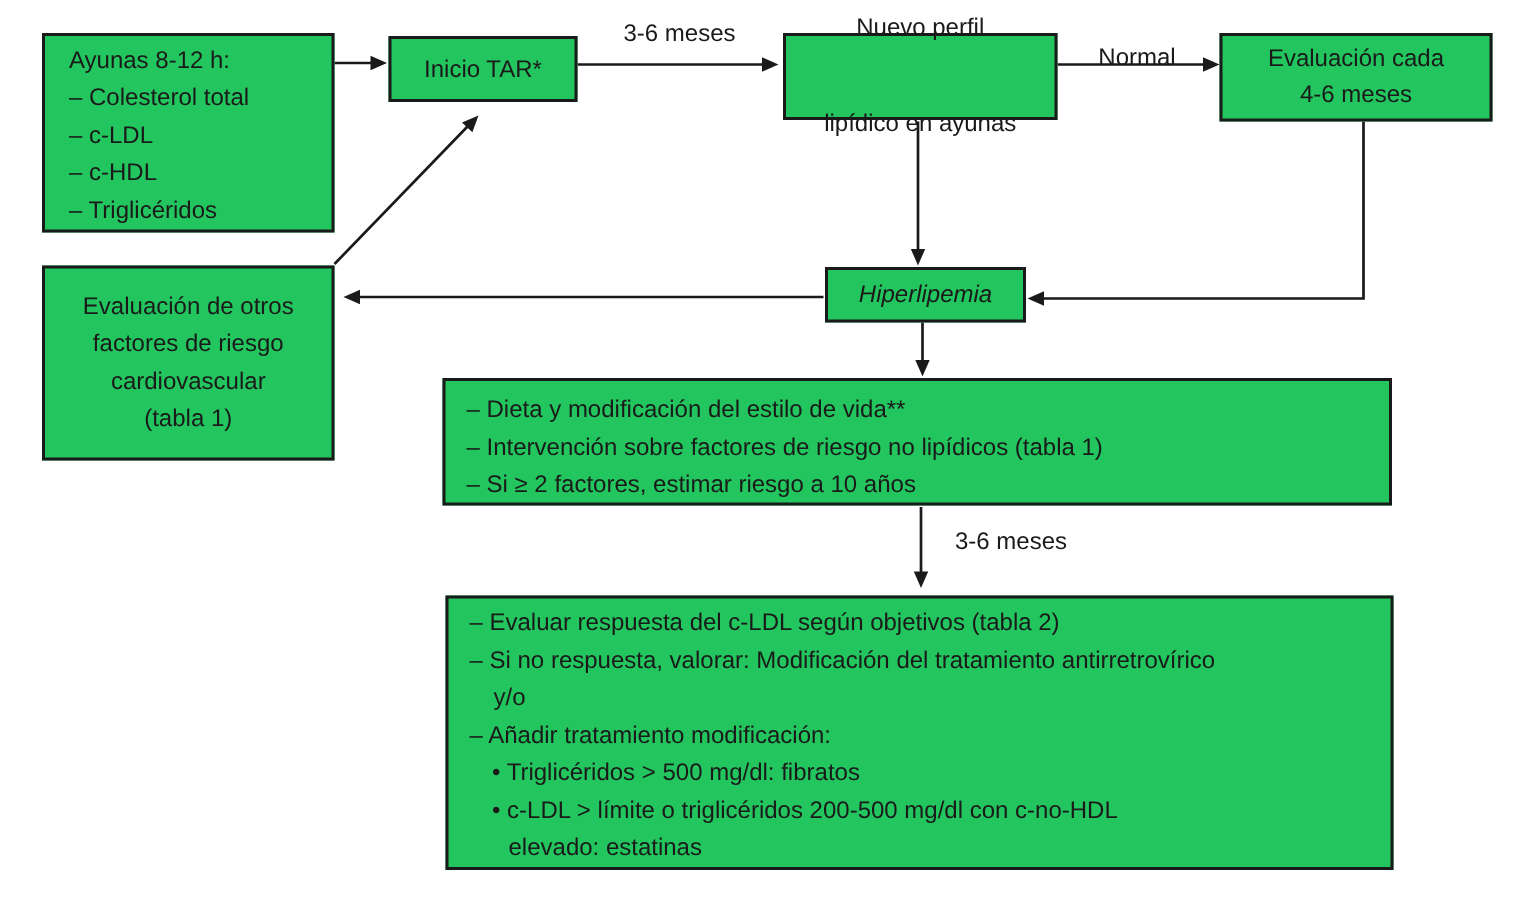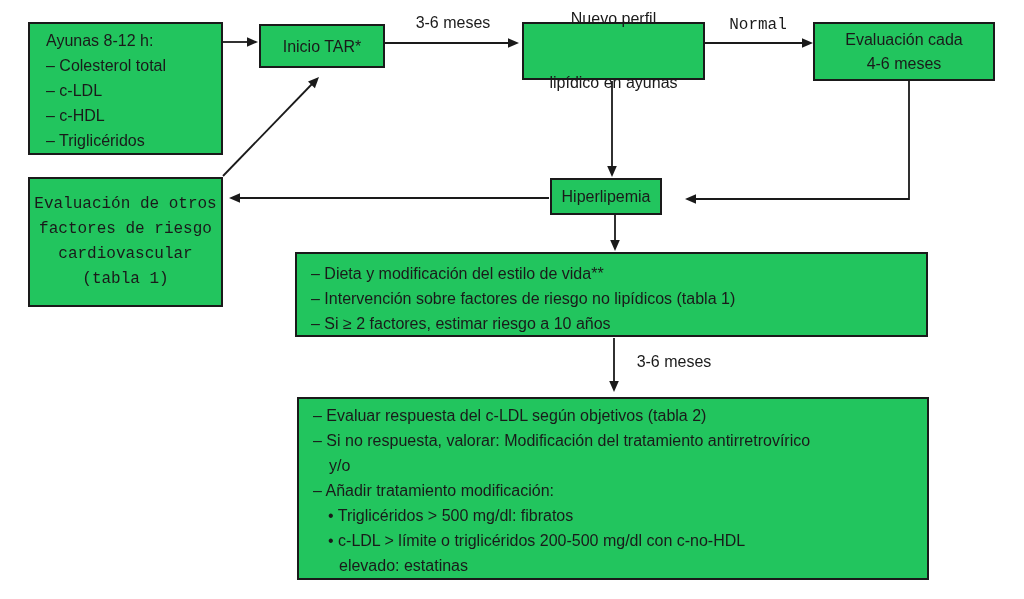--- a/index.html
+++ b/index.html
@@ -40,31 +40,31 @@
     position: absolute;
     font-size: 16px;
     white-space: nowrap;
     text-align: center;
   }
   
   .n-ayunas    { left: 28px;  top: 22px;  width: 195px; height: 133px; padding: 4px 6px 0 16px; }
   .n-tar       { left: 259px; top: 24px;  width: 126px; height: 44px; }
   .n-perfil    { left: 522px; top: 22px;  width: 183px; height: 58px;  line-height: 24px; gap: 40px; }
   .n-eval46    { left: 813px; top: 22px;  width: 182px; height: 59px;  line-height: 24px; }
-  .n-hiper     { left: 550px; top: 178px; width: 112px; height: 37px; }
-  .n-otros     { left: 28px;  top: 177px; width: 195px; height: 130px; font-family: Liberation Mono, monospace; }
+  .n-hiper     { left: 550px; top: 178px; width: 134px; height: 37px; font-style: italic; }
+  .n-otros     { left: 28px;  top: 177px; width: 195px; height: 130px; }
   .n-interv    { left: 295px; top: 252px; width: 633px; height: 85px;  padding: 7px 10px 0 14px; }
   .n-respuesta { left: 297px; top: 397px; width: 632px; height: 183px; padding: 4px 10px 0 14px; }
   
   .i1 { padding-left: 16px; }
   .ib { padding-left: 15px; }
   .ic { padding-left: 26px; }
   
   .lbl-36-top    { left: 405px; top: 14px;  width: 96px; }
-  .lbl-normal    { left: 722px; top: 16px;  width: 72px; font-family: Liberation Mono, monospace; }
+  .lbl-normal    { left: 722px; top: 30px;  width: 72px; }
   .lbl-36-bottom { left: 629px; top: 353px; width: 90px; }
 </style>
 </head>
 <body>
 
 <div class="stage">
 
   <svg class="connectors" viewBox="0 0 1024 599" xmlns="http://www.w3.org/2000/svg" stroke="#1a1a1a" stroke-width="1.8" fill="#1a1a1a">
     <g>
       <line x1="223" y1="42" x2="249" y2="42"></line>

